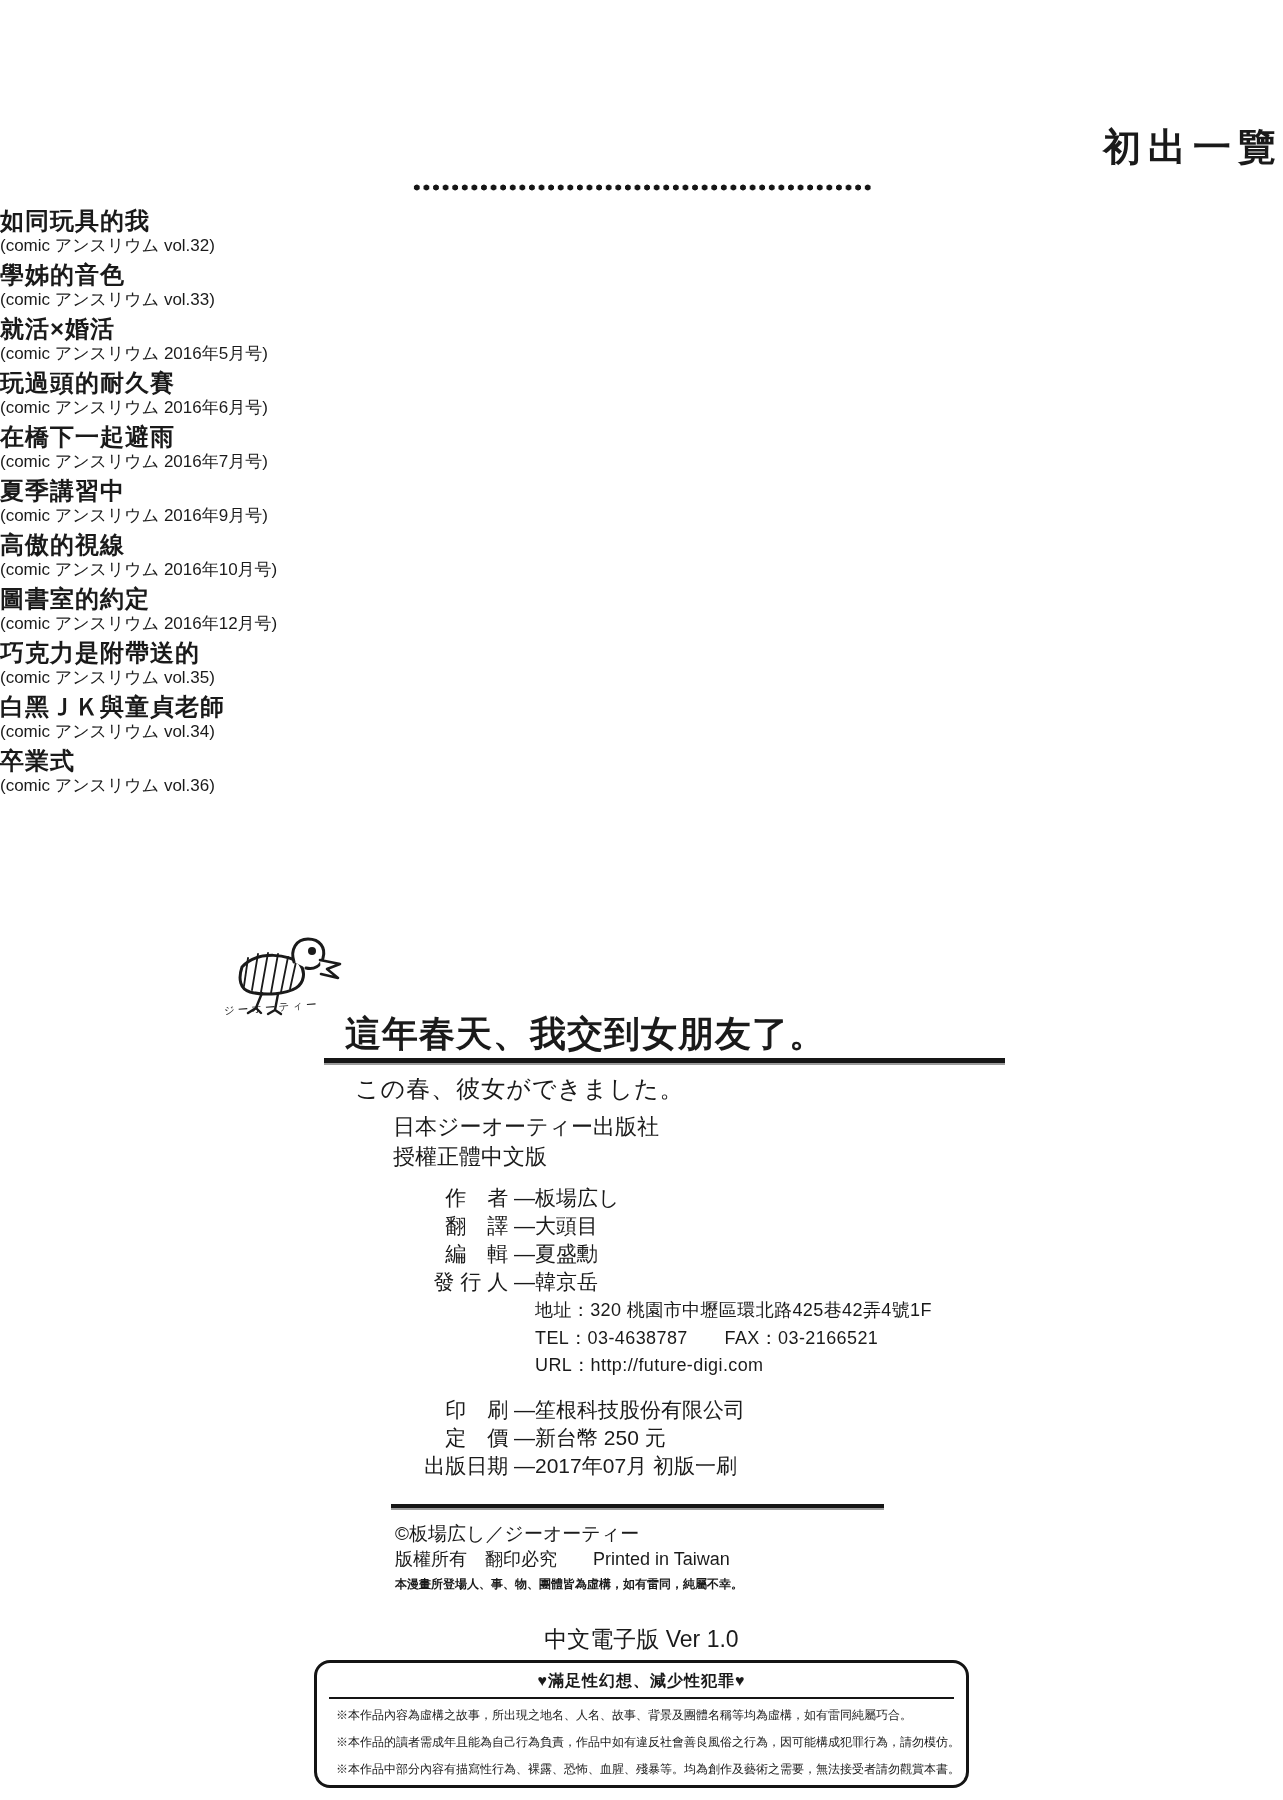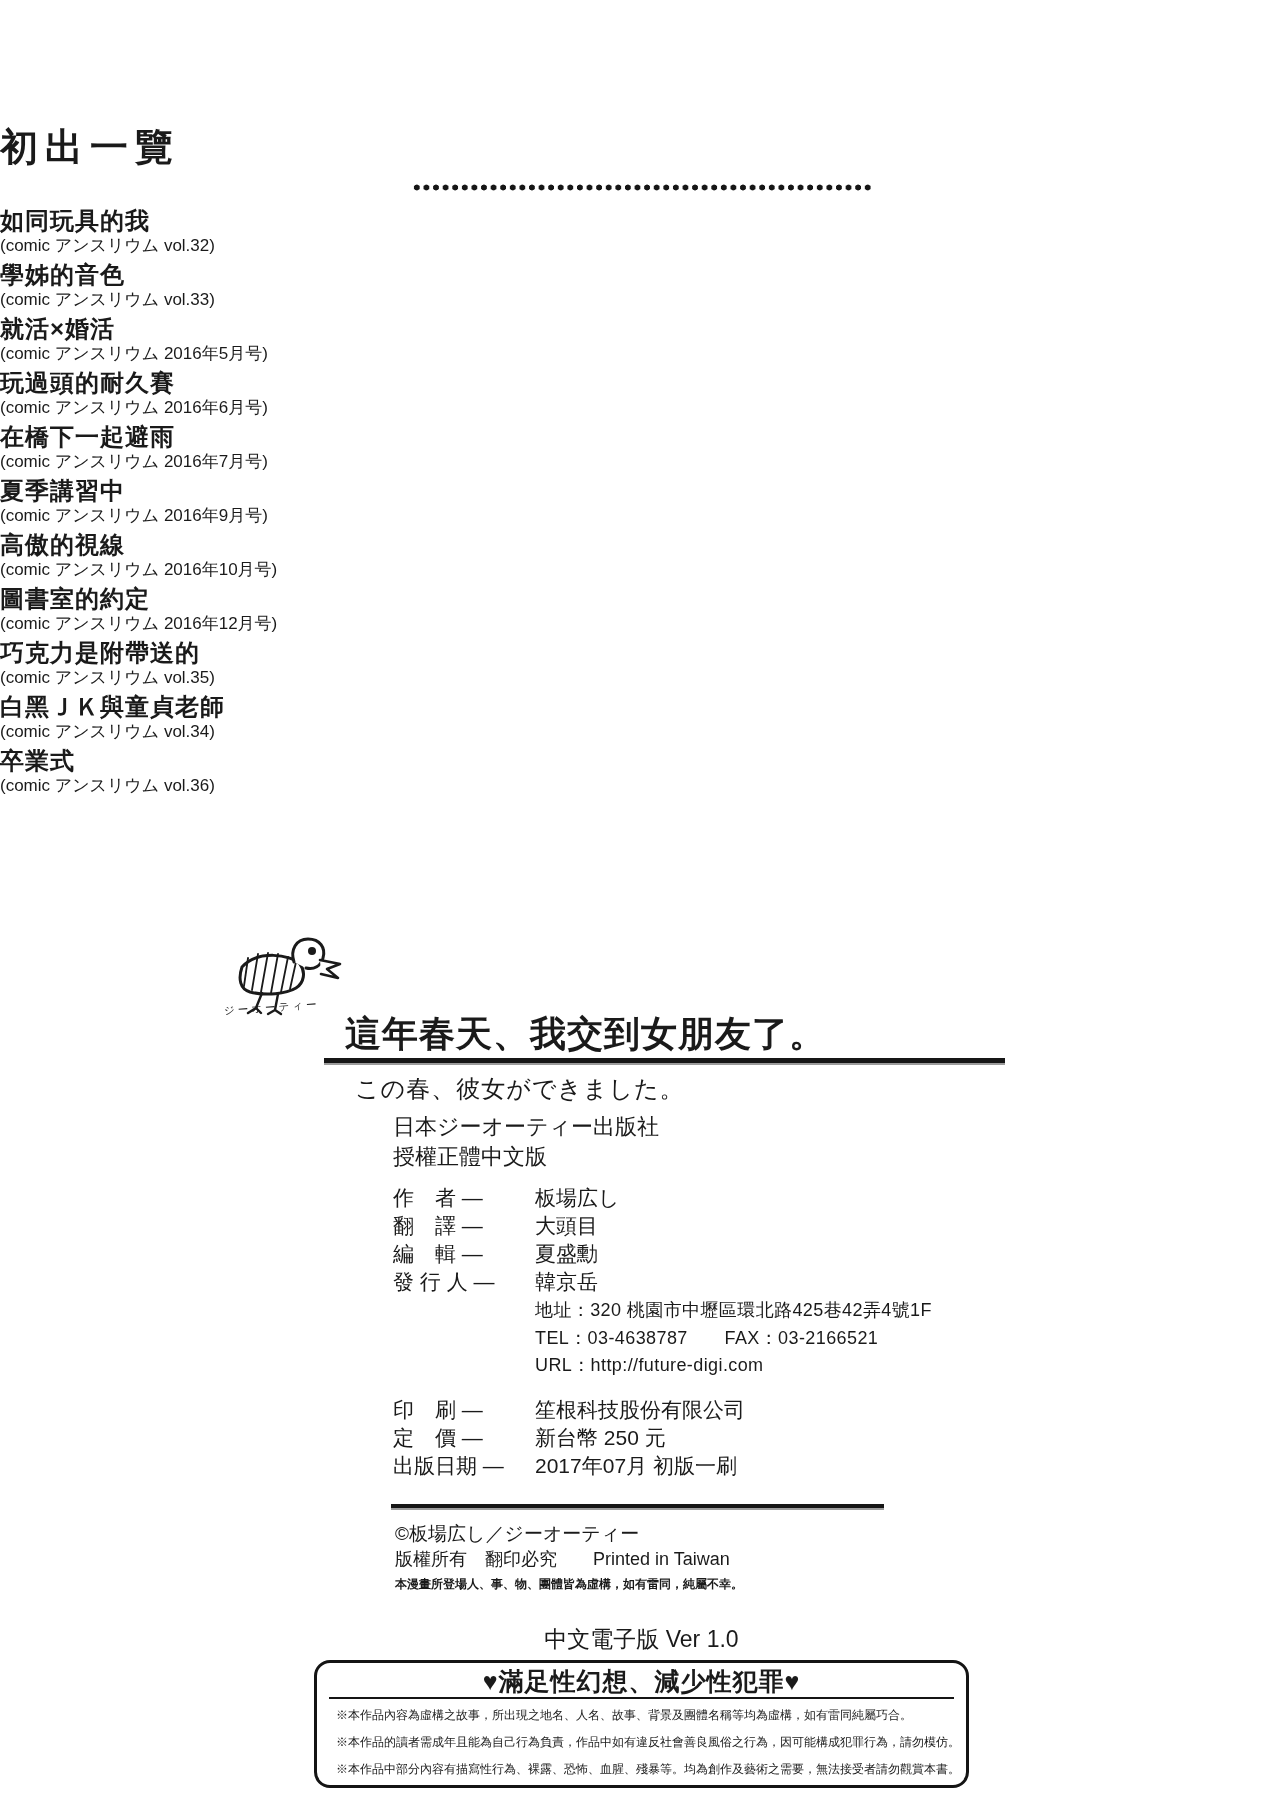--- a/index.html
+++ b/index.html
@@ -8,21 +8,21 @@
     width:1283px;height:1800px;
     margin:0 auto;
     background:#ffffff;
     color:#1a1a1a;
     font-family:"Liberation Sans", sans-serif;
     overflow:hidden;
   }
   
   .toc-title{
     position:absolute;top:122px;left:0;right:0;
-    text-align:left;
+    text-align:right;
     font-size:38px;font-weight:bold;letter-spacing:7px;
   }
   .dotted-rule{
     position:absolute;top:183px;left:412px;
     width:460px;height:9px;
     background-image:radial-gradient(circle,#161616 2.6px,transparent 3.3px);
     background-size:9.6px 9px;
     background-position:left center;
     background-repeat:repeat-x;
   }
@@ -42,21 +42,21 @@
     font-size:36px;font-weight:bold;letter-spacing:1px;white-space:nowrap;
   }
   .title-rule{
     position:absolute;left:324px;top:1058px;width:681px;height:7px;
     background:linear-gradient(#161616 0 68%, #9c9c9c 68% 100%);
   }
   .original-title{position:absolute;left:355px;top:1073px;font-size:24px;letter-spacing:1px;}
   .license-block{position:absolute;left:393px;top:1112px;font-size:22px;line-height:30px;}
   .credits{position:absolute;left:393px;top:1184px;}
   .credit-row{font-size:21px;line-height:28px;display:flex;white-space:nowrap;}
-  .credit-label{display:inline-block;width:142px;flex:none;}
+  .credit-label{display:inline-block;width:142px;flex:none;text-align:right;}
   .credit-details{
     font-size:18px;line-height:27.5px;margin:1px 0 16px 142px;
     letter-spacing:0.4px;white-space:nowrap;
   }
   .bottom-rule{
     position:absolute;left:391px;top:1504px;width:493px;height:6px;
     background:linear-gradient(#161616 0 62%, #9c9c9c 62% 100%);
   }
   .legal{position:absolute;left:395px;top:1521px;white-space:nowrap;}
   .copyright-line{font-size:19px;line-height:26px;}
@@ -65,21 +65,21 @@
   .edition-line{
     position:absolute;top:1624px;left:0;right:0;
     text-align:center;font-size:23px;
   }
   .notice-box{
     position:absolute;left:314px;top:1660px;width:655px;height:128px;
     border:3px solid #141414;border-radius:16px;box-sizing:border-box;
     background:#fff;
   }
   .notice-slogan{
-    text-align:center;font-size:25px;font-weight:bold;
+    text-align:center;font-size:16px;font-weight:bold;
     line-height:26px;padding-top:5px;letter-spacing:1px;
   }
   .notice-rule{border-top:2.5px solid #141414;margin:3px 12px 0;}
   .notice-lines{padding:3px 19px 0;font-size:12px;line-height:27px;white-space:nowrap;}
 </style>
 </head>
 <body>
 
 <div class="page">
 

